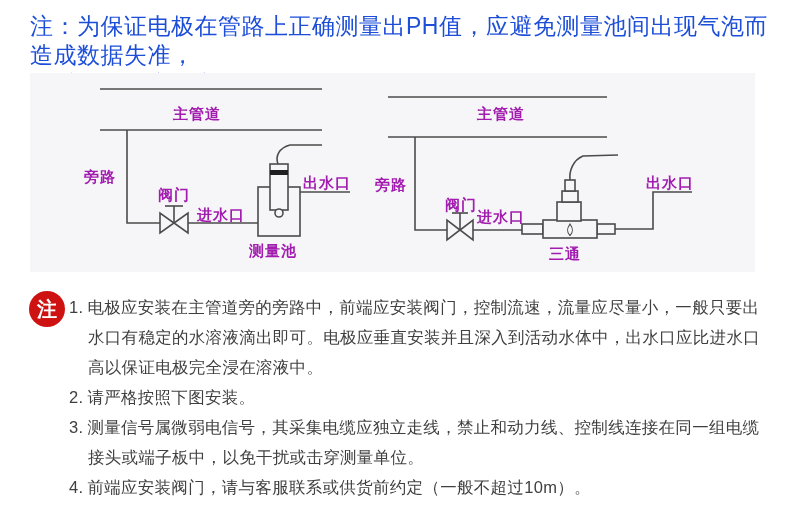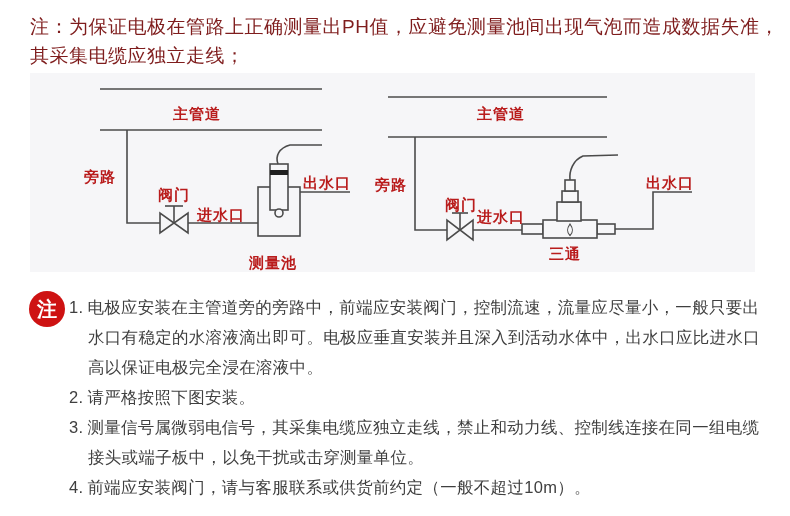--- a/index.html
+++ b/index.html
@@ -4,30 +4,30 @@
 <style>
   html,body{margin:0;padding:0;background:#ffffff;}
   body{
     width:790px;height:516px;position:relative;overflow:hidden;
     font-family:"Liberation Sans","DejaVu Sans",sans-serif;
     -webkit-font-smoothing:antialiased;
   }
   
   .top-note{
     position:absolute;left:30px;top:12px;width:750px;
-    font-size:19px;line-height:29px;color:#7f1d1d;letter-spacing:.5px;
+    font-size:23px;line-height:29px;color:#1d4ed8;letter-spacing:.5px;
   }
   
   .panel{
     position:absolute;left:30px;top:73px;width:725px;height:199px;
     background:#f6f6f8;
   }
   .svg-layer{position:absolute;left:0;top:0;width:790px;height:516px;pointer-events:none;}
   .dlabel{
-    position:absolute;font-size:15px;font-weight:bold;color:#b91c1c;
+    position:absolute;font-size:15px;font-weight:bold;color:#a21caf;
     letter-spacing:1px;white-space:nowrap;
   }
   
   .badge{
     position:absolute;left:29px;top:291px;width:36px;height:36px;border-radius:50%;
     color:#ffffff;font-size:20px;font-weight:bold;display:flex;
     align-items:center;justify-content:center;
   }
   .notes{
     position:absolute;left:69px;top:292px;width:706px;
@@ -92,21 +92,21 @@
     </g>
     <polyline points="615,229 653,229 653,192 692,192"></polyline>
   </g>
 </svg>
 
 <div class="dlabel" style="left:173px;top:105px;">主管道</div>
 <div class="dlabel" style="left:84px;top:168px;">旁路</div>
 <div class="dlabel" style="left:158px;top:186px;">阀门</div>
 <div class="dlabel" style="left:197px;top:206px;">进水口</div>
 <div class="dlabel" style="left:303px;top:174px;">出水口</div>
-<div class="dlabel" style="left:249px;top:254px;">测量池</div>
+<div class="dlabel" style="left:249px;top:242px;">测量池</div>
 
 <div class="dlabel" style="left:477px;top:105px;">主管道</div>
 <div class="dlabel" style="left:375px;top:176px;">旁路</div>
 <div class="dlabel" style="left:445px;top:196px;">阀门</div>
 <div class="dlabel" style="left:477px;top:208px;">进水口</div>
 <div class="dlabel" style="left:646px;top:174px;">出水口</div>
 <div class="dlabel" style="left:549px;top:245px;">三通</div>
 
 <div class="badge" style="background: rgb(206, 18, 18);">注</div>
 

